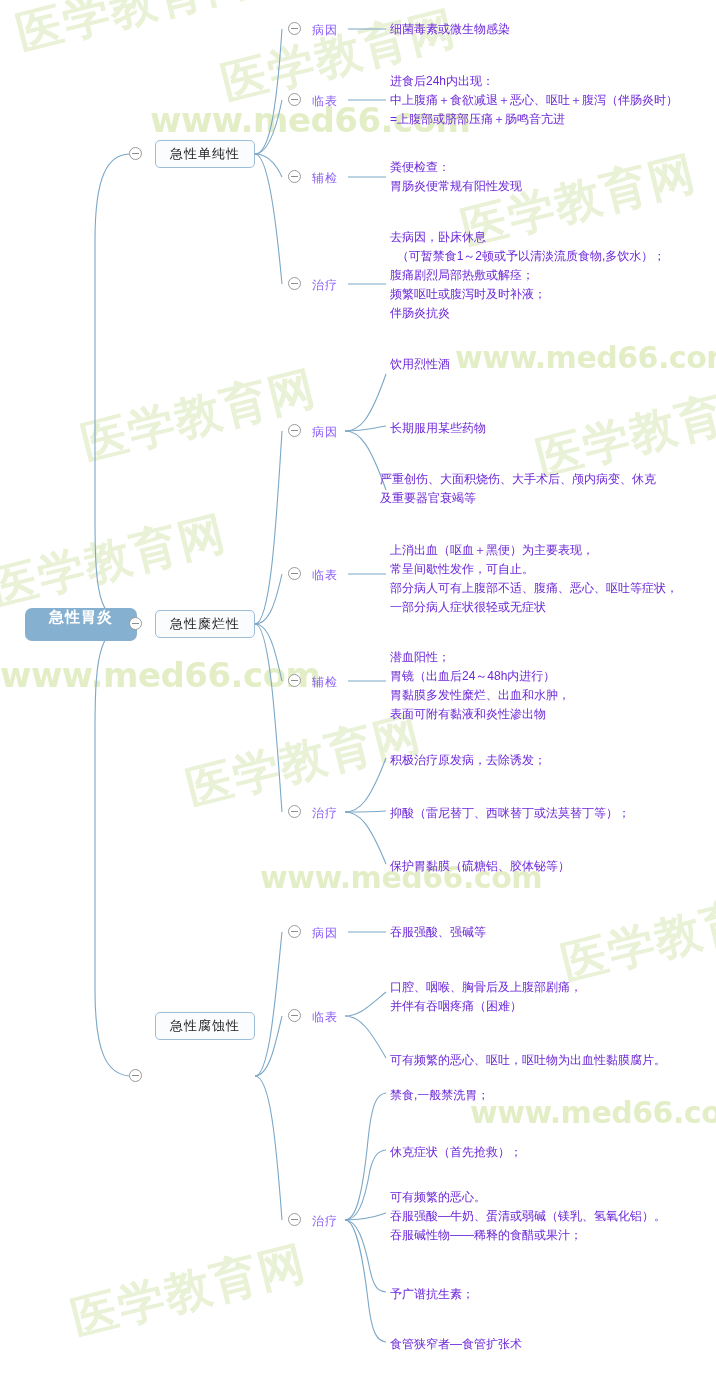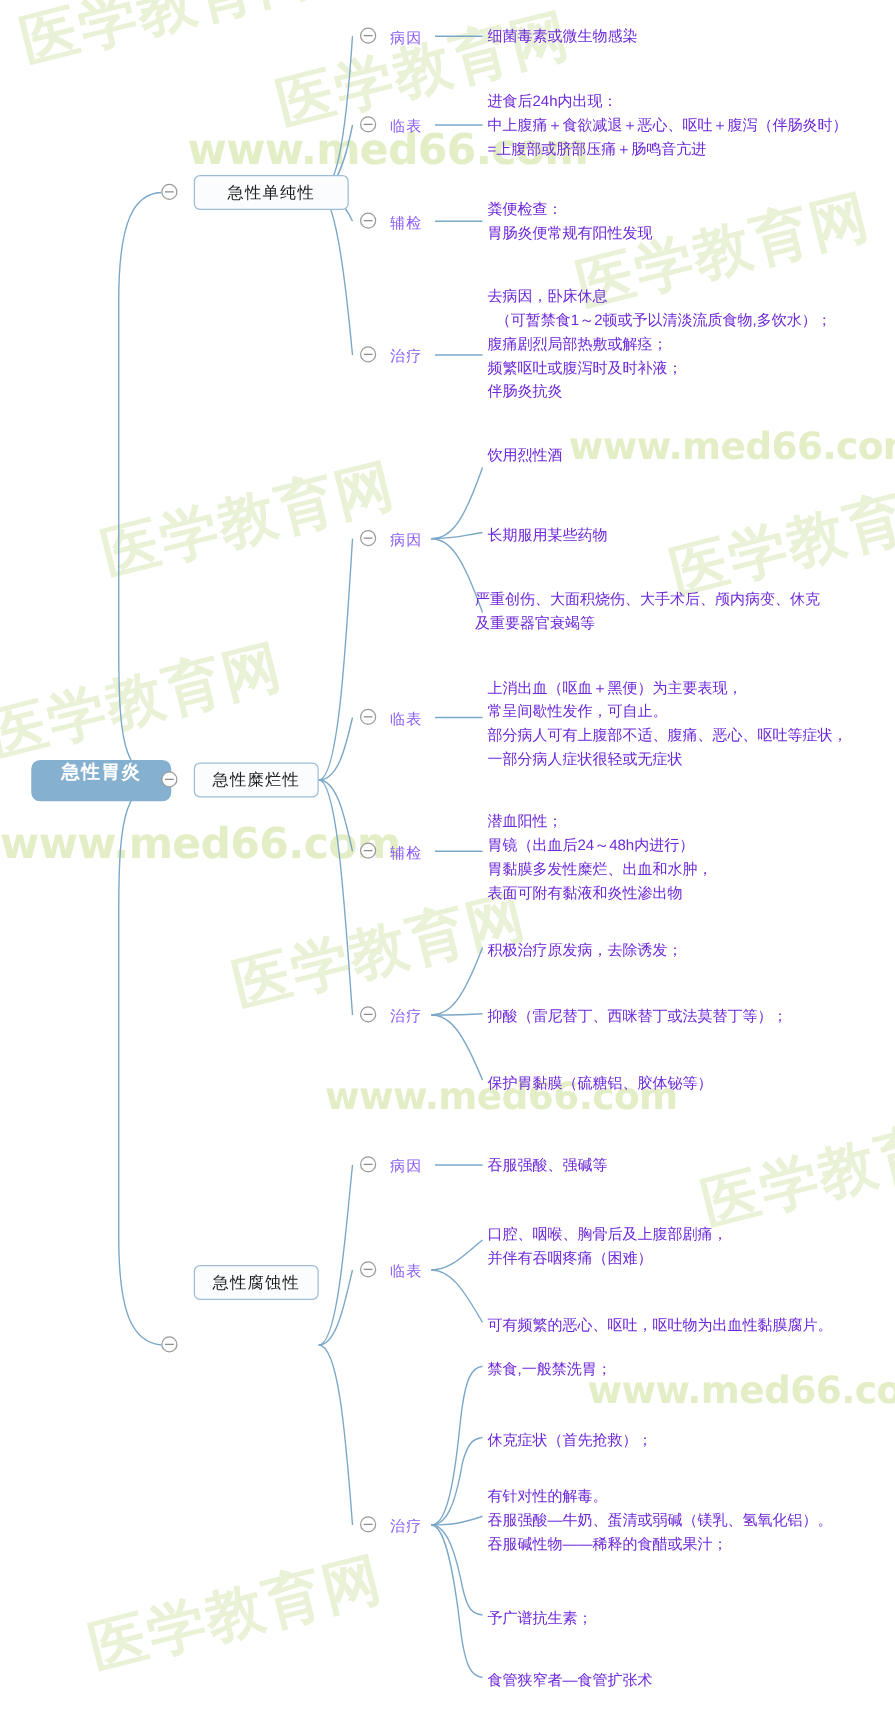--- a/index.html
+++ b/index.html
@@ -155,21 +155,21 @@
     <path d="M345,1220 C 357,1220 364,1240 370,1270 C 374,1288 378,1291 386,1292"></path>
     <path d="M345,1220 C 355,1220 362,1250 368,1300 C 372,1336 378,1341 386,1342"></path>
   </svg>
 
   <div class="root-node" id="root-node" style="left:25px;top:608px;width:112px;height:33px;">
     <span>急性胃炎</span>
   </div>
 
   <div id="nodes">
       <div class="toggle" style="left: 129px; top: 147px;"></div>
-      <div class="cat-node" style="left: 155px; top: 140px; width: 124px; height: 28px;">
+      <div class="cat-node" style="left: 155px; top: 140px; width: 100px; height: 28px;">
         <span>急性单纯性</span>
       </div>
       <div class="toggle" style="left: 288px; top: 22px;"></div>
       <div class="sub-label" style="left: 312px; top: 22px;">病因</div>
       <div class="leaf" style="left: 390px; top: 20px;">细菌毒素或微生物感染</div>
       <div class="toggle" style="left: 288px; top: 93px;"></div>
       <div class="sub-label" style="left: 312px; top: 93px;">临表</div>
       <div class="leaf" style="left: 390px; top: 72px;">进食后24h内出现：
 中上腹痛＋食欲减退＋恶心、呕吐＋腹泻（伴肠炎时）
 =上腹部或脐部压痛＋肠鸣音亢进</div>
@@ -220,20 +220,20 @@
       <div class="leaf" style="left: 390px; top: 923px;">吞服强酸、强碱等</div>
       <div class="toggle" style="left: 288px; top: 1009px;"></div>
       <div class="sub-label" style="left: 312px; top: 1009px;">临表</div>
       <div class="leaf" style="left: 390px; top: 978px;">口腔、咽喉、胸骨后及上腹部剧痛，
 并伴有吞咽疼痛（困难）</div>
       <div class="leaf" style="left: 390px; top: 1051px;">可有频繁的恶心、呕吐，呕吐物为出血性黏膜腐片。</div>
       <div class="toggle" style="left: 288px; top: 1213px;"></div>
       <div class="sub-label" style="left: 312px; top: 1213px;">治疗</div>
       <div class="leaf" style="left: 390px; top: 1086px;">禁食,一般禁洗胃；</div>
       <div class="leaf" style="left: 390px; top: 1143px;">休克症状（首先抢救）；</div>
-      <div class="leaf" style="left: 390px; top: 1188px;">有针对性的解毒。
+      <div class="leaf" style="left: 390px; top: 1188px;">可有频繁的恶心。
 吞服强酸—牛奶、蛋清或弱碱（镁乳、氢氧化铝）。
 吞服碱性物——稀释的食醋或果汁；</div>
       <div class="leaf" style="left: 390px; top: 1285px;">予广谱抗生素；</div>
       <div class="leaf" style="left: 390px; top: 1335px;">食管狭窄者—食管扩张术</div>
     </div>
 
 </div>
 
 </body></html>

